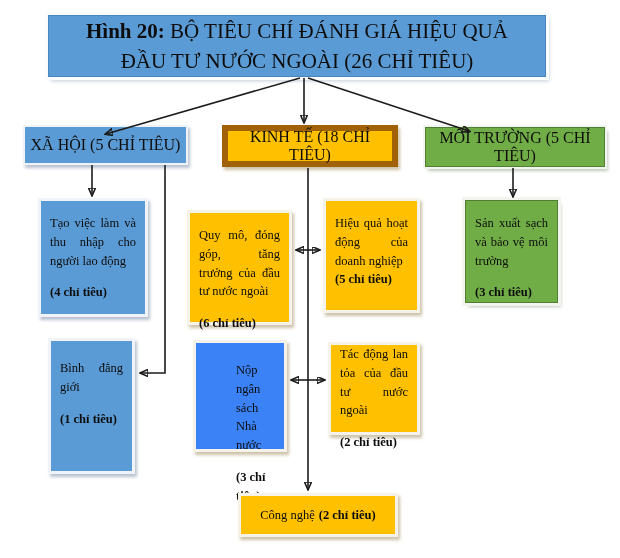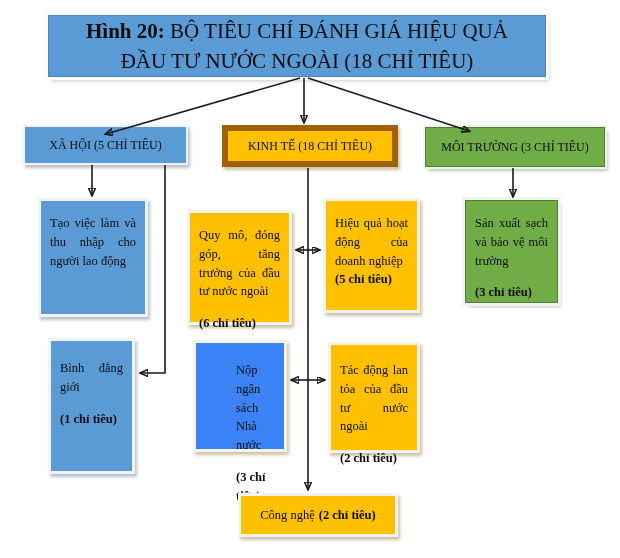--- a/index.html
+++ b/index.html
@@ -12,21 +12,21 @@
   #title-box{
     left:48px;top:15px;width:498px;height:62px;
     border:1px solid #4a86c0;
     box-shadow:0 0 0 3px #fafbfc,3px 4px 4px #c3cdd9;
     display:flex;flex-direction:column;justify-content:center;
     text-align:center;font-size:21px;line-height:1.45;
   }
   
   .hdr{
     display:flex;align-items:center;justify-content:center;
-    text-align:center;font-size:12px;
+    text-align:center;font-size:16px;
   }
   #h-xahoi{left:23px;top:125px;width:165px;height:40px;
     border:2px solid #eef3fa;box-shadow:2px 3px 3px #b9c2cf;}
   #h-kinhte{left:222px;top:125px;width:176px;height:42px;
     border:6px solid #a16207;box-shadow:2px 3px 3px #cdc3a9;}
   #h-moitruong{left:425px;top:127px;width:180px;height:40px;
     border:1px solid #507e32;box-shadow:0 0 0 2px #f2f5ef,3px 4px 3px #c2cbbb;}
   
   .node{
     font-size:12.5px;line-height:1.5;padding:13px 9px 8px 9px;
@@ -36,50 +36,51 @@
   .node .cnt.tight{margin-top:0;}
   .n-blue{border:3px solid #f0f4fa;box-shadow:2px 3px 3px #b9c2cf;}
   .n-yellow{border:3px solid #f5f2ea;box-shadow:2px 3px 3px #cdc3a9;}
   .n-green{border:1px solid #507e32;box-shadow:0 0 0 3px #f2f5ef,3px 4px 3px #c2cbbb;}
   #n-taoviec{left:38px;top:198px;width:110px;height:119px;}
   #n-quymo{left:187px;top:210px;width:105px;height:115px;}
   #n-hieuqua{left:323px;top:198px;width:97px;height:115px;}
   #n-sanxuat{left:465px;top:200px;width:93px;height:103px;}
   #n-binhdang{left:48px;top:338px;width:87px;height:136px;padding-top:18px;}
   #n-nopngansach{left:193px;top:340px;width:94px;height:112px;padding-top:18px;}
-  #n-tacdong{left:328px;top:342px;width:92px;height:111px;padding-top:16px;}
+  #n-tacdong{left:328px;top:342px;width:92px;height:93px;padding-top:0;}
   #n-congnghe{
     left:238px;top:493px;width:160px;height:44px;
     display:flex;align-items:center;justify-content:center;
     font-size:12.5px;padding:16px;
   }
   #n-congnghe .cnt{margin:0 0 0 4px;display:inline;}
   
   #arrows{position:absolute;left:0;top:0;width:620px;height:558px;z-index:5;pointer-events:none;}
   #arrows path{stroke:#1c1c1c;stroke-width:1.6;fill:none;}
   .b{font-weight:bold;}
 </style>
 </head>
 <body>
 
 <div id="canvas">
 
   <div class="box" id="title-box" style="background-color: rgb(91, 155, 213);">
     <div>
       <span class="b">Hình 20:</span><span> BỘ TIÊU CHÍ ĐÁNH GIÁ HIỆU QUẢ</span>
     </div>
-    <div>ĐẦU TƯ NƯỚC NGOÀI (18 CHỈ TIÊU)</div>
+    <div>ĐẦU TƯ NƯỚC NGOÀI (26 CHỈ TIÊU)</div>
   </div>
 
   <div class="box hdr" id="h-xahoi" style="background-color: rgb(91, 155, 213);">XÃ HỘI (5 CHỈ TIÊU)</div>
   <div class="box hdr" id="h-kinhte" style="background-color: rgb(255, 192, 0);">KINH TẾ (18 CHỈ TIÊU)</div>
-  <div class="box hdr" id="h-moitruong" style="background-color: rgb(112, 173, 71);">MÔI TRƯỜNG (3 CHỈ TIÊU)</div>
+  <div class="box hdr" id="h-moitruong" style="background-color: rgb(112, 173, 71);">MÔI TRƯỜNG (5 CHỈ TIÊU)</div>
 
   <div class="box node n-blue" id="n-taoviec" style="background-color: rgb(91, 155, 213);">
     <div class="txt">Tạo việc làm và thu nhập cho người lao động</div>
+    <div class="cnt">(4 chỉ tiêu)</div>
   </div>
 
   <div class="box node n-yellow" id="n-quymo" style="background-color: rgb(255, 192, 0);">
     <div class="txt">Quy mô, đóng góp, tăng trưởng của đầu tư nước ngoài</div>
     <div class="cnt">(6 chỉ tiêu)</div>
   </div>
 
   <div class="box node n-yellow" id="n-hieuqua" style="background-color: rgb(255, 192, 0);">
     <div class="txt">Hiệu quả hoạt động của doanh nghiệp</div>
     <div class="cnt tight">(5 chỉ tiêu)</div>

